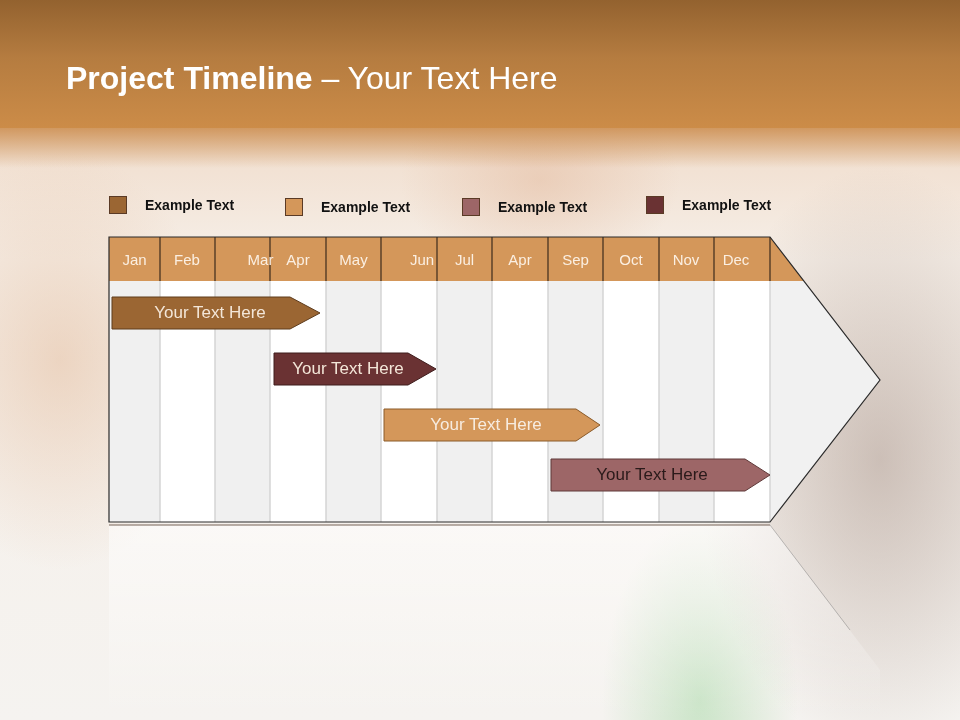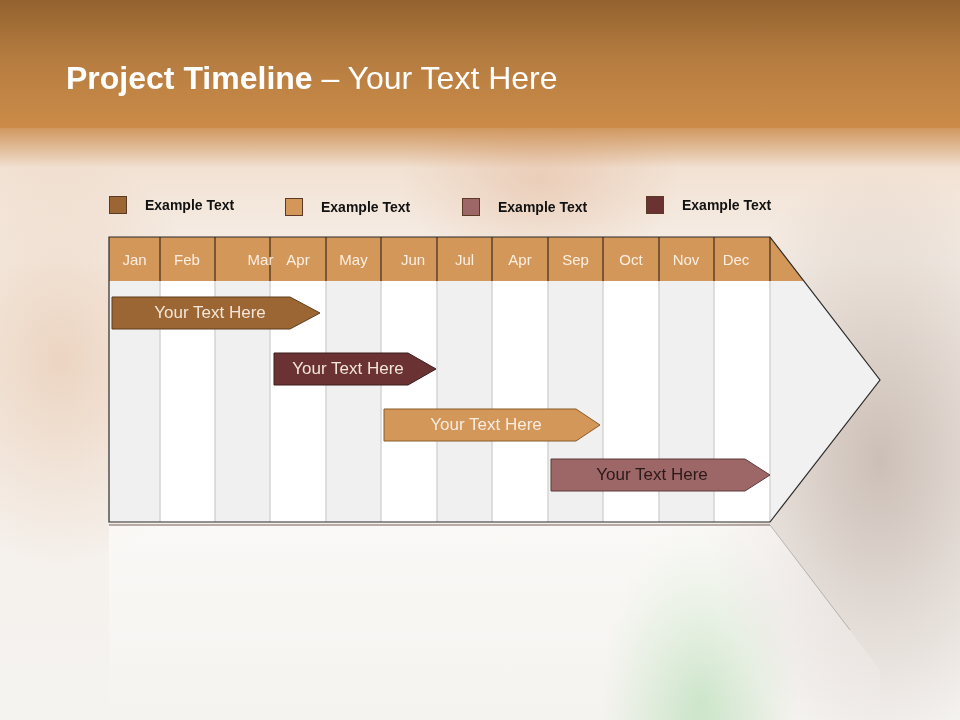--- a/index.html
+++ b/index.html
@@ -127,21 +127,21 @@
   <polygon points="274,353 408,353 436,369 408,385 274,385" fill="#6a3233" stroke="#3e1c1c" stroke-width="1"></polygon>
   <polygon points="384,409 576,409 600,425 576,441 384,441" fill="#d4975a" stroke="#8a5a28" stroke-width="1"></polygon>
   <polygon points="551,459 745,459 770,475 745,491 551,491" fill="#9d6667" stroke="#5e3838" stroke-width="1"></polygon>
 </svg>
 
 <div class="month" style="left:109px;width:51px;">Jan</div>
 <div class="month" style="left:160px;width:54px;text-align:right;">Feb</div>
 <div class="month" style="left:233px;width:55px;">Mar</div>
 <div class="month" style="left:270px;width:56px;">Apr</div>
 <div class="month" style="left:326px;width:55px;">May</div>
-<div class="month" style="left:381px;width:64px;">Jun</div>
+<div class="month" style="left:390px;width:64px;">Jun</div>
 <div class="month" style="left:437px;width:55px;">Jul</div>
 <div class="month" style="left:492px;width:56px;">Apr</div>
 <div class="month" style="left:548px;width:55px;">Sep</div>
 <div class="month" style="left:603px;width:56px;">Oct</div>
 <div class="month" style="left:659px;width:54px;">Nov</div>
 <div class="month" style="left:714px;width:44px;">Dec</div>
 
 <div class="bar-label" style="left:112px;top:297px;width:196px;height:32px;color:#f3e6d8;">Your  Text Here</div>
 <div class="bar-label" style="left:274px;top:353px;width:148px;height:32px;color:#f3e6d8;">Your  Text Here</div>
 <div class="bar-label" style="left:384px;top:409px;width:204px;height:32px;color:#f7ece0;">Your  Text Here</div>

